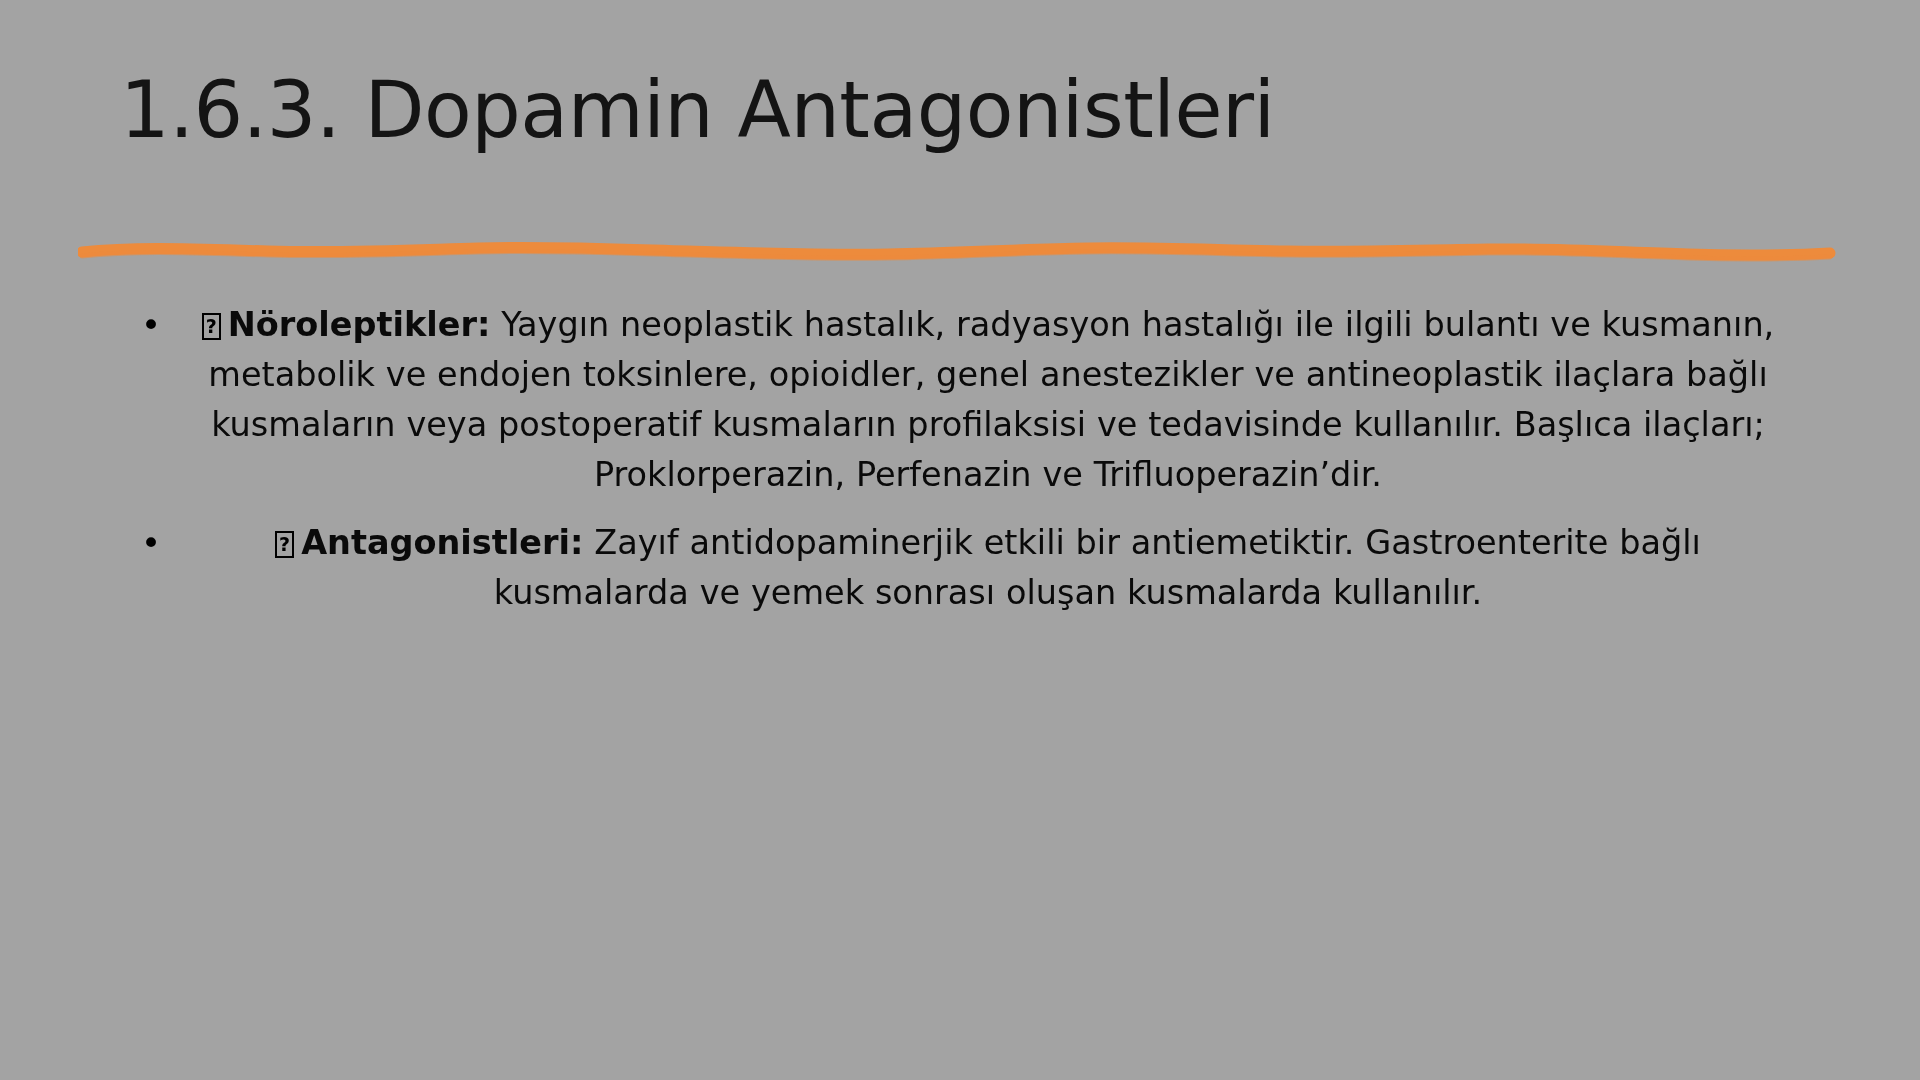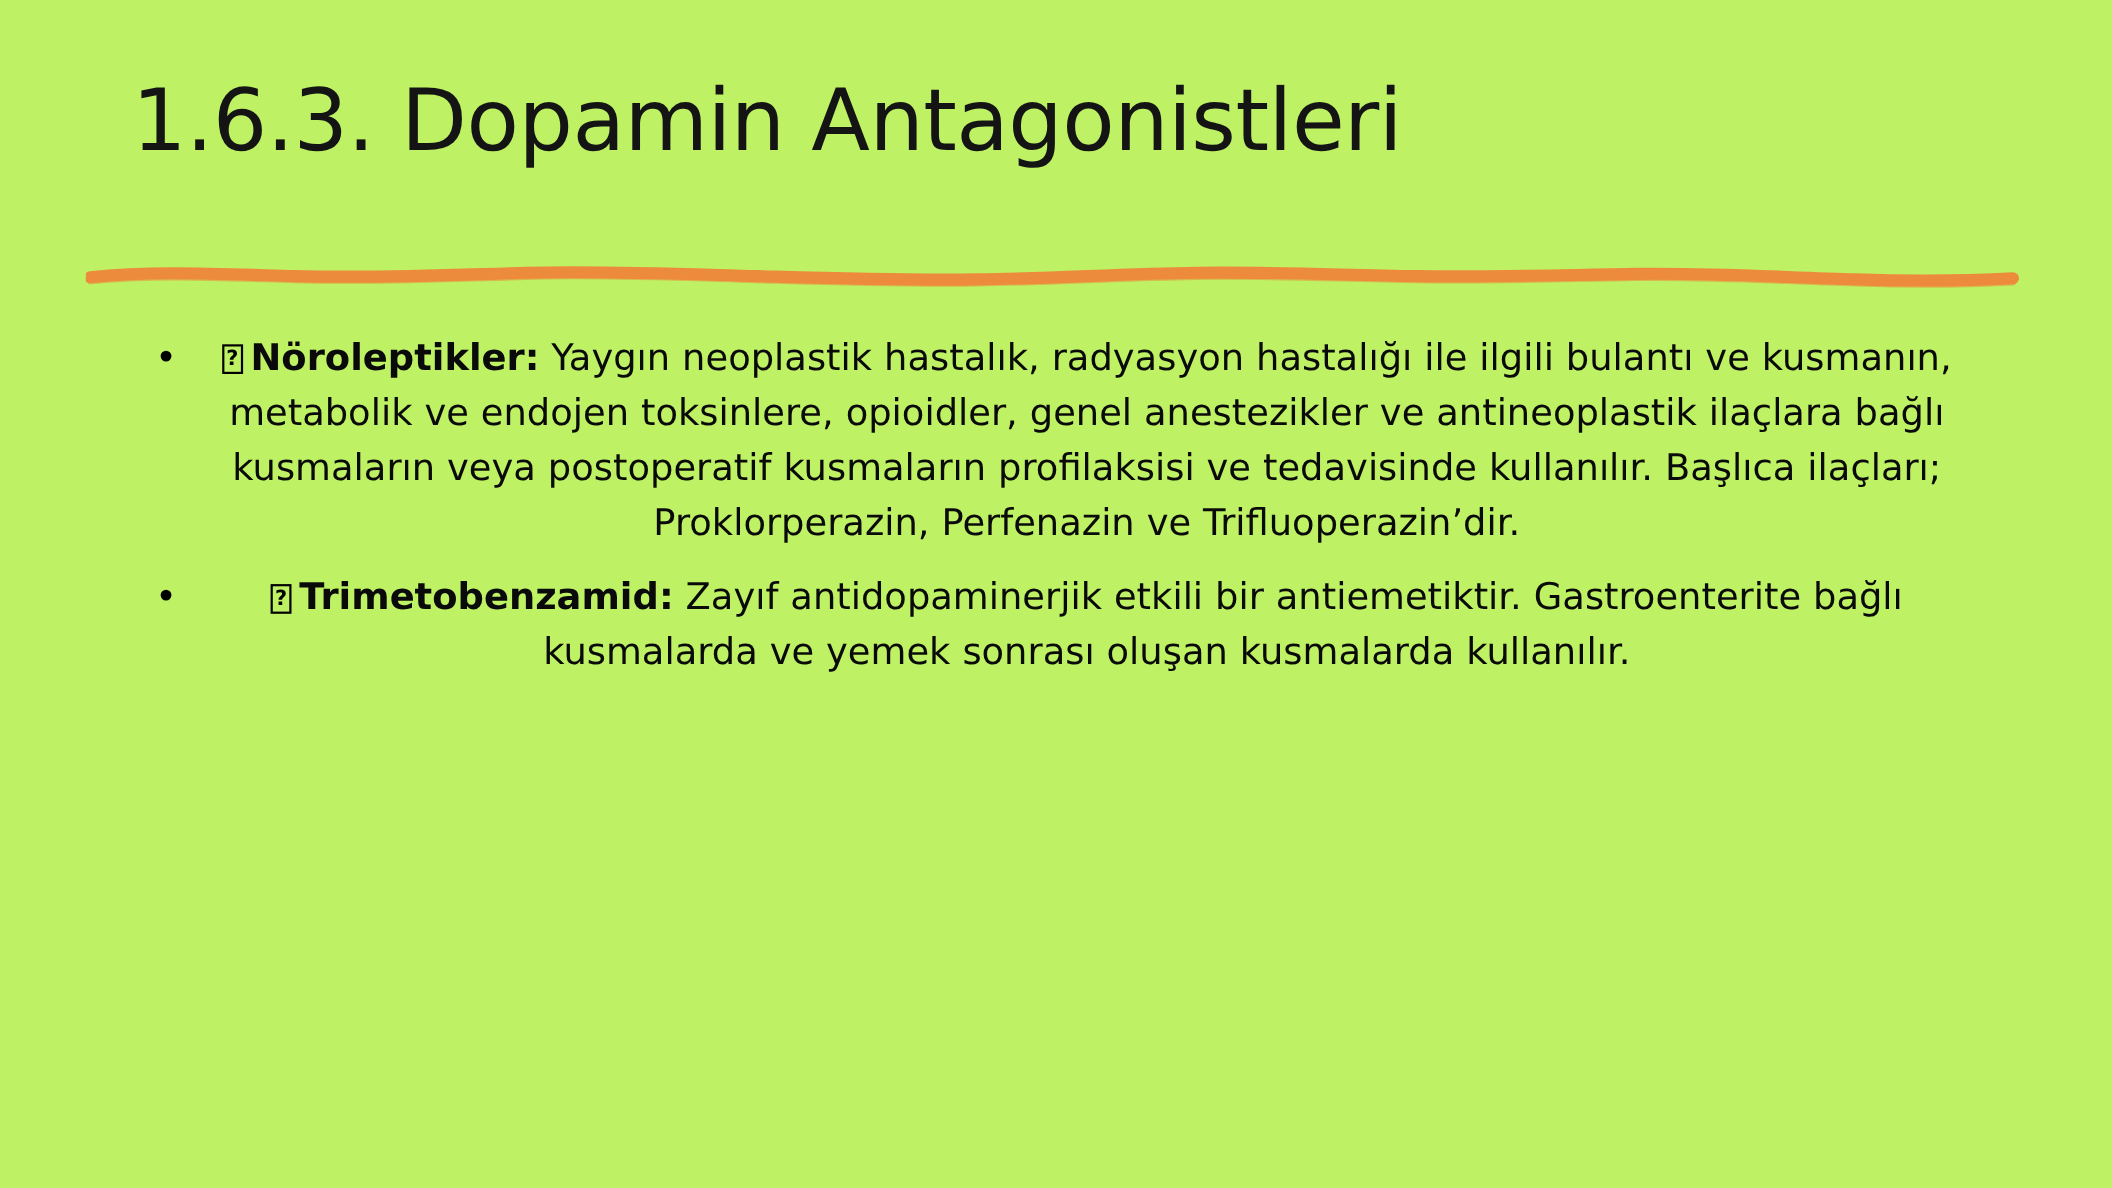--- a/index.html
+++ b/index.html
@@ -12,21 +12,21 @@
     height: 1080px;
     overflow: hidden;
     font-family: "Liberation Sans", sans-serif;
     color: #000000;
     position: relative;
   }
 
   .slide {
     position: absolute;
     inset: 0;
-    background: #bef264;
+    background: #a3a3a3;
   }
 
   
   .title-block {
     position: absolute;
     left: 120px;
     top: 68px;
     width: 1700px;
   }
   .slide-title {
@@ -140,18 +140,18 @@
     <div class="bullet-row">
       <span class="bullet-marker">•</span>
       <div class="bullet-text">
         <span class="tofu"></span><span class="lead-term">Nöroleptikler:</span><span> Yaygın neoplastik hastalık, radyasyon hastalığı ile ilgili bulantı ve kusmanın, metabolik ve endojen toksinlere, opioidler, genel anestezikler ve antineoplastik ilaçlara bağlı kusmaların veya postoperatif kusmaların profilaksisi ve tedavisinde kullanılır. Başlıca ilaçları; Proklorperazin, Perfenazin ve Trifluoperazin’dir.</span>
       </div>
     </div>
 
     <div class="bullet-row">
       <span class="bullet-marker">•</span>
       <div class="bullet-text">
-        <span class="tofu"></span><span class="lead-term">Trimetobenzamid:</span><span> Zayıf antidopaminerjik etkili bir antiemetiktir. Gastroenterite bağlı kusmalarda ve yemek sonrası oluşan kusmalarda kullanılır.</span>
+        <span class="tofu"></span><span class="lead-term">Antagonistleri:</span><span> Zayıf antidopaminerjik etkili bir antiemetiktir. Gastroenterite bağlı kusmalarda ve yemek sonrası oluşan kusmalarda kullanılır.</span>
       </div>
     </div>
 
   </div>
 </div>
 
 </body></html>

